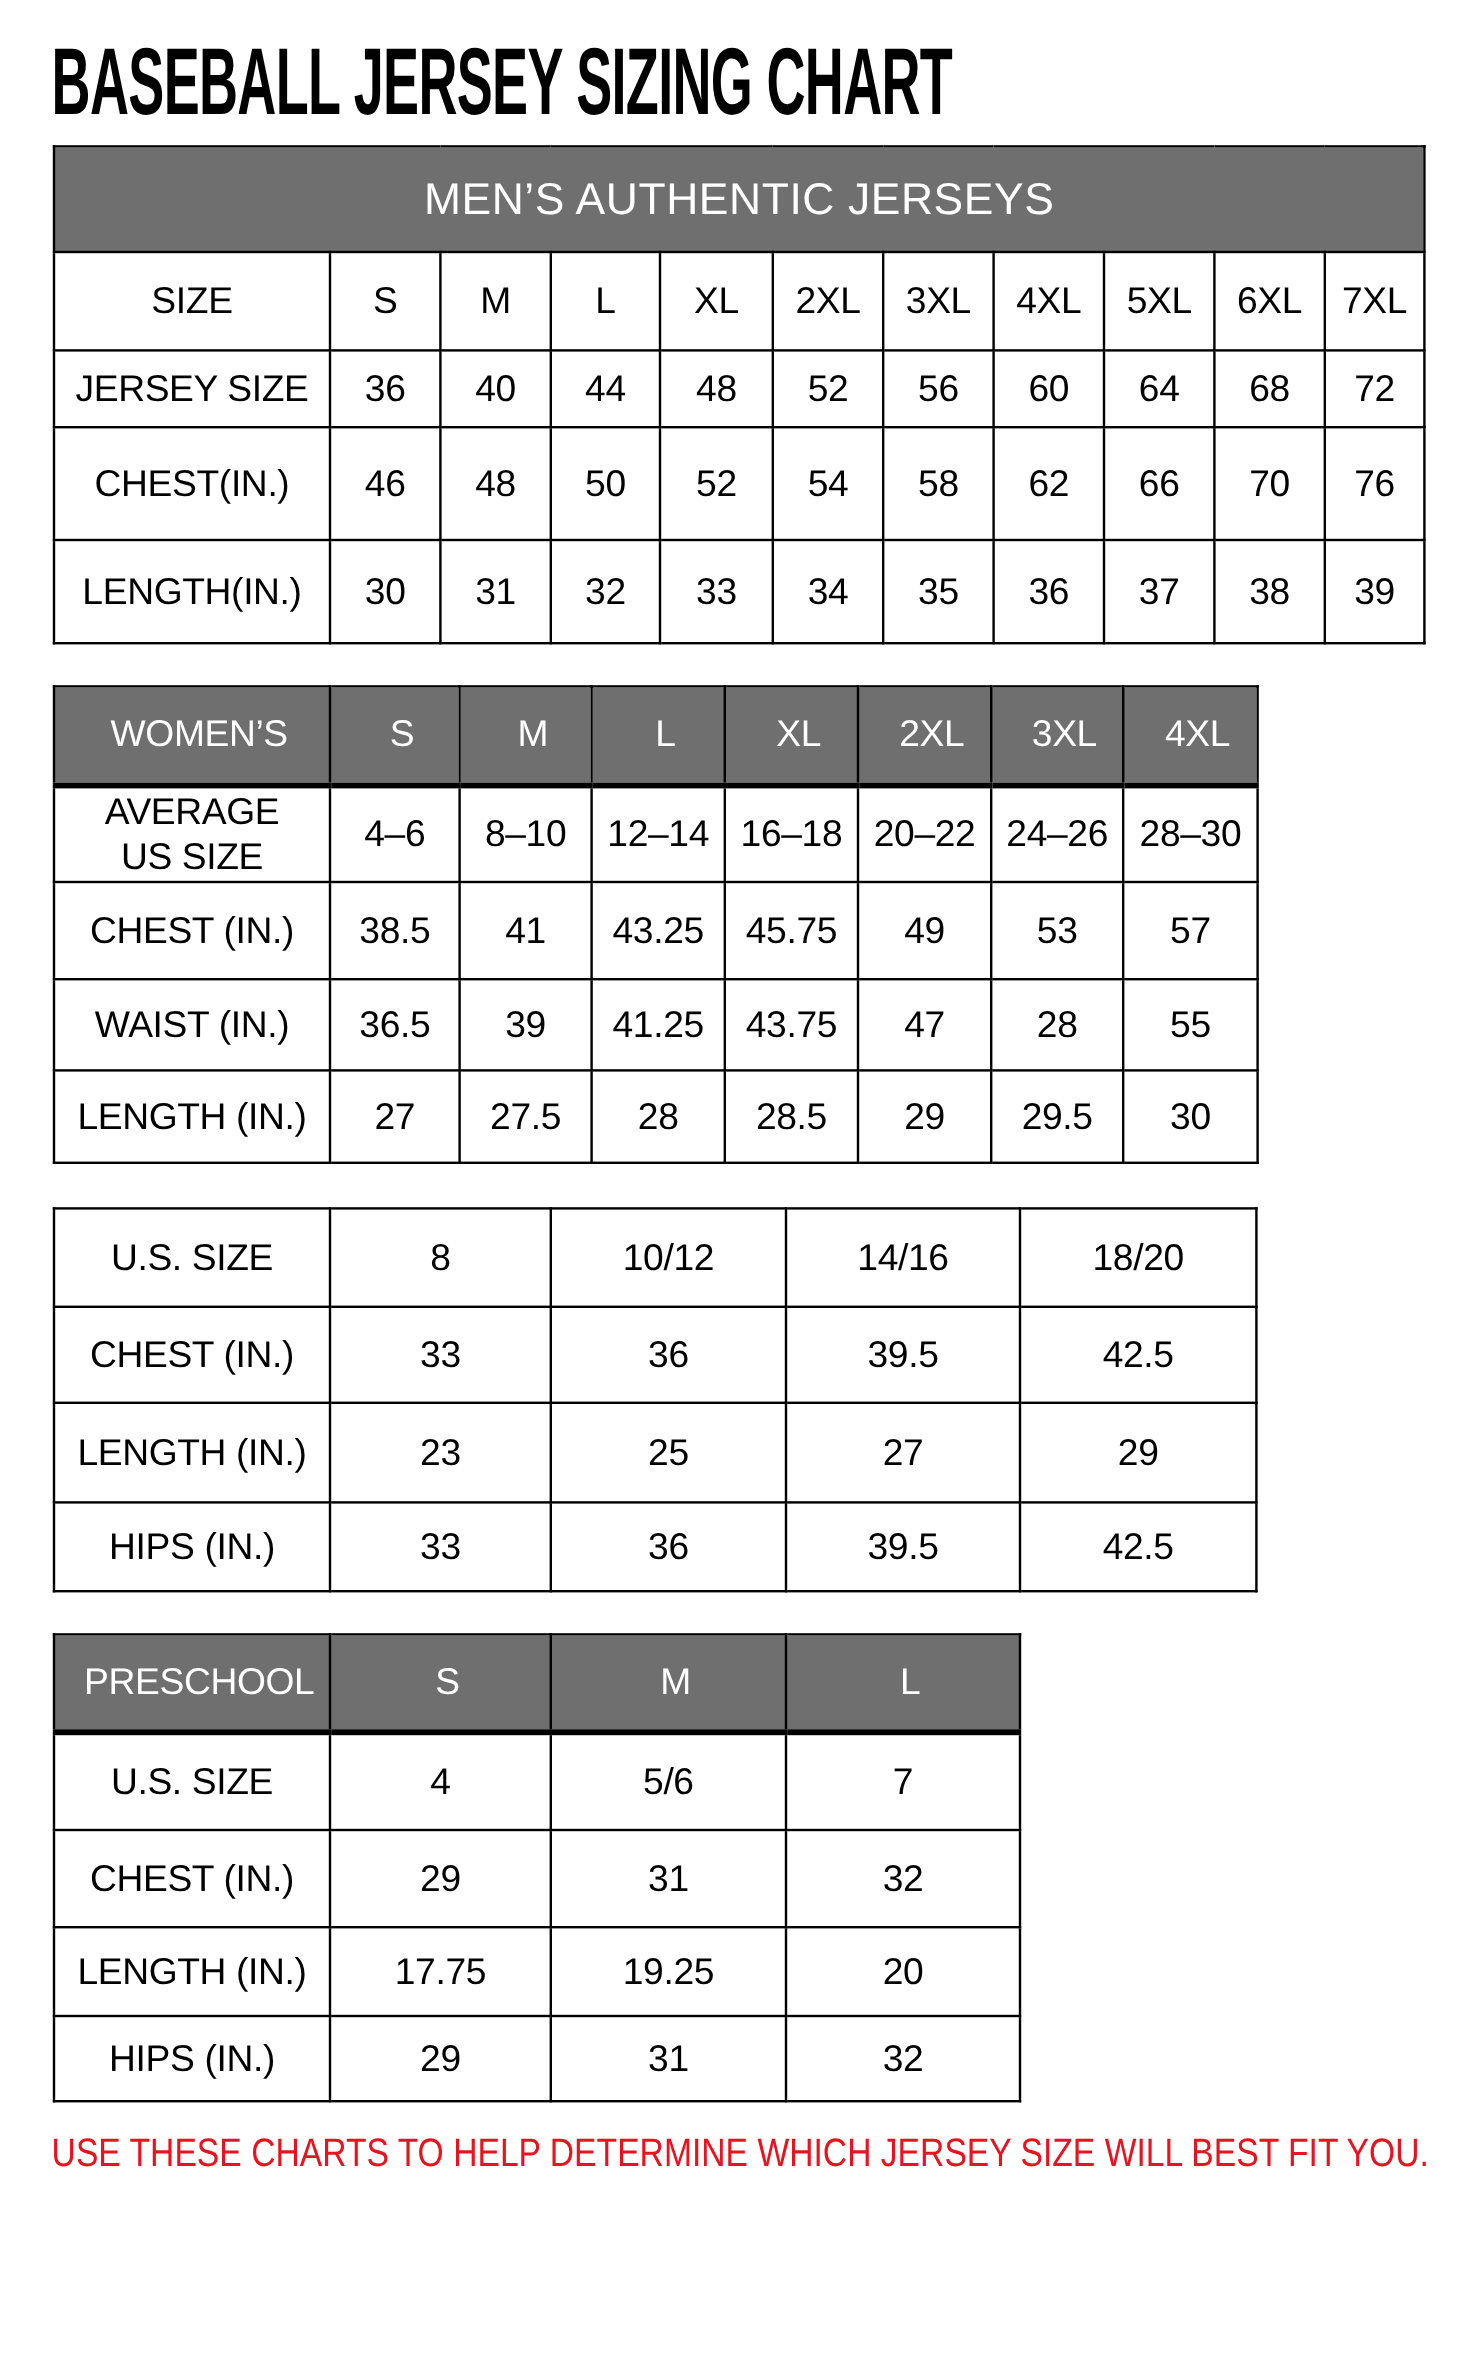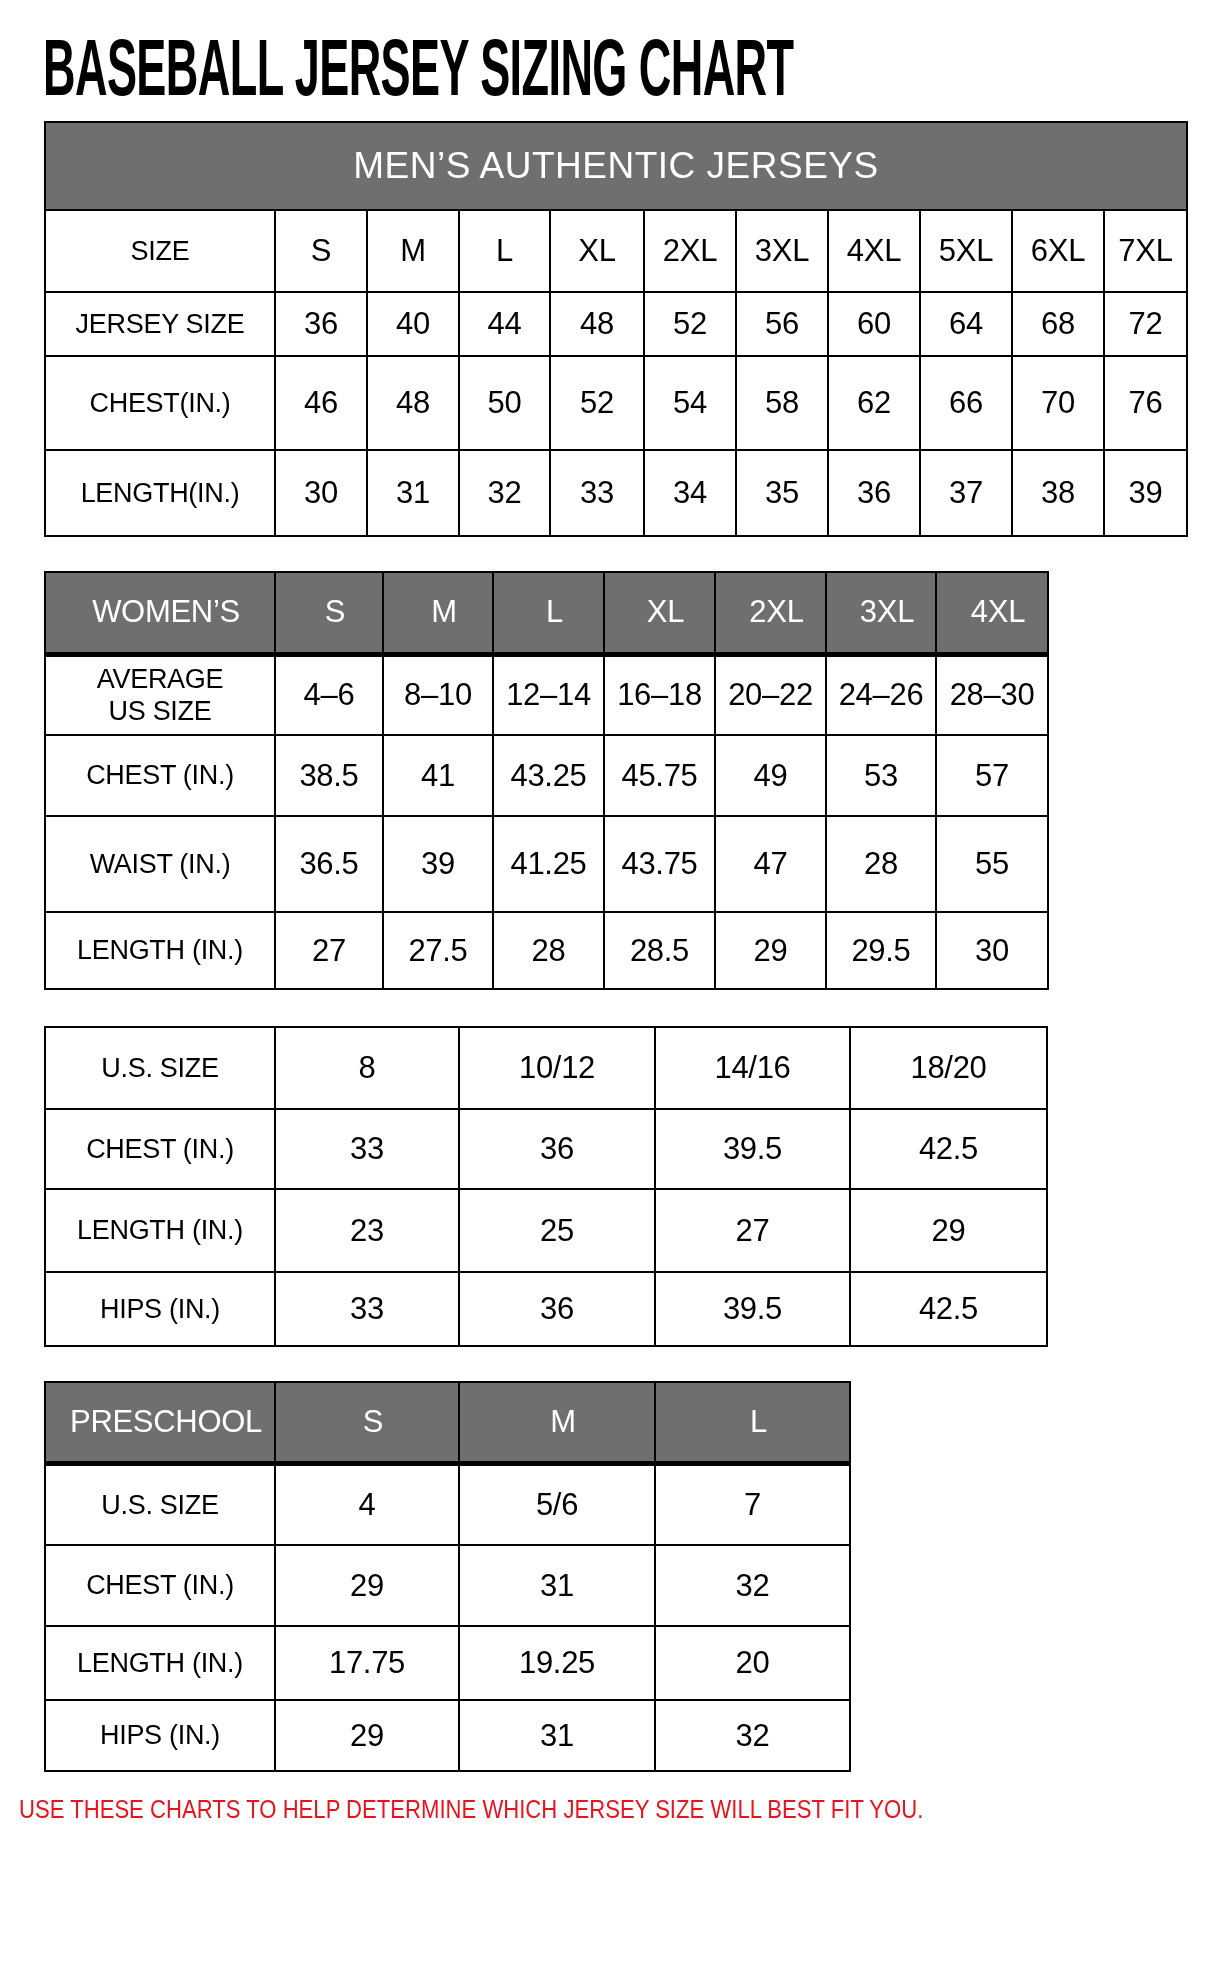--- a/index.html
+++ b/index.html
@@ -39,23 +39,23 @@
   
   .note {
     margin: 14px 0 0 43px;
     color: var(--accent-red);
     font-size: 26px;
     line-height: 1.25;
     white-space: pre-line;
     letter-spacing: 0.2px;
   }
   .footer-note {
-    margin: 22px 0 16px 19px;
+    margin: 22px 0 16px 43px;
     color: var(--accent-red);
-    font-size: 26px;
+    font-size: 33px;
     line-height: 1.2;
     white-space: nowrap;
   }
   .condense-sm {
     display: inline-block;
     transform: scaleX(0.85);
     transform-origin: 0 50%;
     white-space: nowrap;
   }
   
@@ -72,21 +72,21 @@
     padding: 0;
     font-weight: normal;
     overflow: hidden;
   }
   .tbl th.gray, .tbl td.gray {
     background: var(--header-gray);
     color: #ffffff;
     font-size: 31px;
   }
   .tbl .lbl {
-    font-size: 27px;
+    font-size: 31px;
     white-space: pre-line;
     line-height: 1.2;
   }
   .tbl .val {
     font-size: 31px;
   }
   
   .thickhead th { border-bottom-width: 5px; padding-left: 12px; }
 
   
@@ -96,21 +96,21 @@
   .mens tr:nth-child(2) { height: 82px; }
   .mens tr:nth-child(3) { height: 64px; }
   .mens tr:nth-child(4) { height: 94px; }
   .mens tr:nth-child(5) { height: 86px; }
 
   
   .womens { margin-top: 34px; }
   .womens tr:nth-child(1) { height: 82px; }
   .womens tr:nth-child(2) { height: 81px; }
   .womens tr:nth-child(3) { height: 81px; }
-  .womens tr:nth-child(4) { height: 96px; }
+  .womens tr:nth-child(4) { height: 76px; }
   .womens tr:nth-child(5) { height: 77px; }
 
   
   .boys { margin-top: 36px; }
   .boys tr:nth-child(1) { height: 82px; }
   .boys tr:nth-child(2) { height: 80px; }
   .boys tr:nth-child(3) { height: 83px; }
   .boys tr:nth-child(4) { height: 74px; }
   .boys tr:nth-child(5) { height: 72px; }
 

